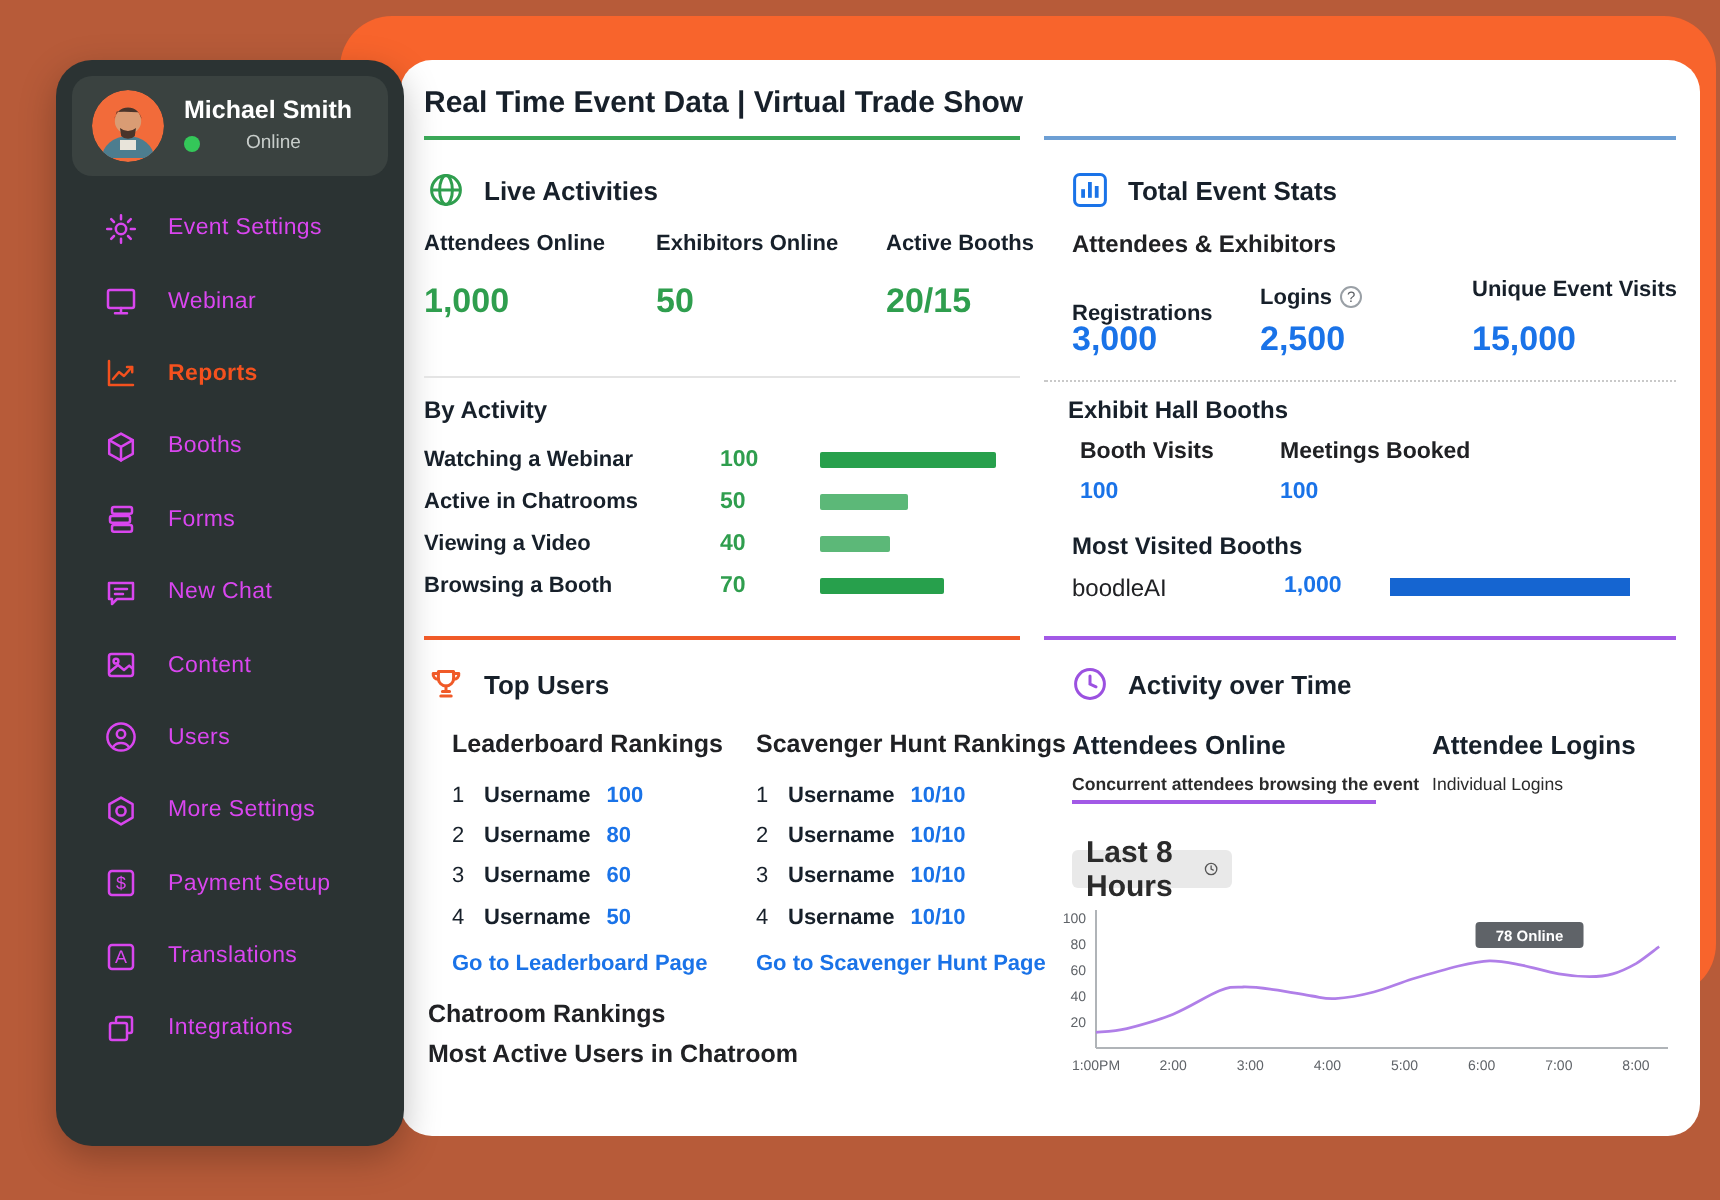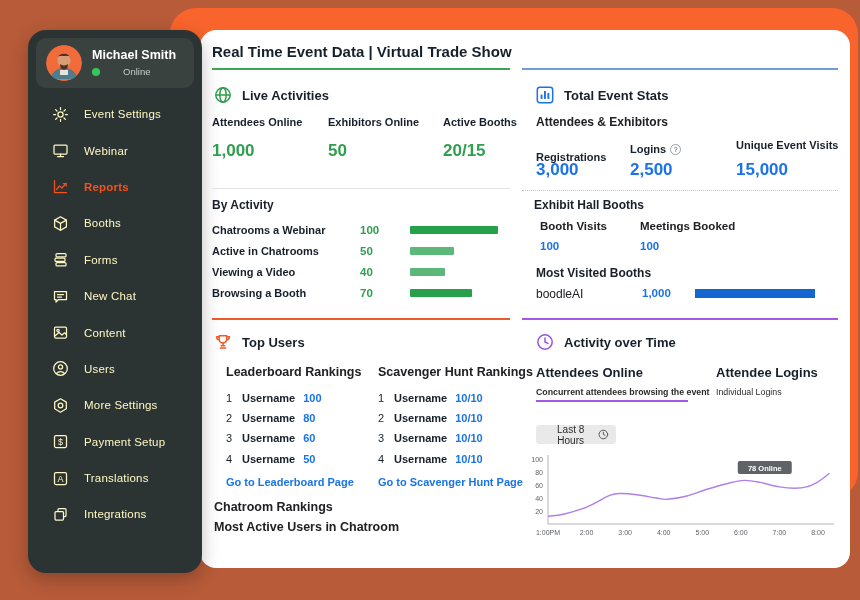--- a/index.html
+++ b/index.html
@@ -16,21 +16,21 @@
 
   
   .sidebar { position:absolute; left:28px; top:30px; width:174px; height:543px; background:#2b3333; border-radius:18px; box-shadow:0 6px 18px rgba(0,0,0,.25); }
   .profile { position:absolute; left:8px; top:8px; right:8px; height:50px; background:#3a4240; border-radius:10px; display:flex; align-items:center; padding:0 10px; gap:10px; }
   .avatar { width:36px; height:36px; border-radius:50%; overflow:hidden; flex:0 0 auto; }
   .profile-name { color:#ffffff; font-size:12.5px; font-weight:bold; line-height:1.1; }
   .profile-status { display:flex; align-items:center; gap:23px; margin-top:4px;text-align:right; }
   .online-dot { width:8px; height:8px; border-radius:50%; background:#34c759; }
   .status-text { color:#c7cdca; font-size:9.5px; }
   .menu { position:absolute; top:66px; left:0; right:0; }
-  .menu-item { height:36.4px; display:flex; align-items:center; gap:15px; padding-left:24px; color:#fef9c3; cursor:pointer; }
+  .menu-item { height:36.4px; display:flex; align-items:center; gap:15px; padding-left:24px; color:#d946ef; cursor:pointer; }
   .menu-item .mi-icon { width:17px; height:17px; display:flex; align-items:center; justify-content:center; }
   .menu-item .mi-label { font-size:11.5px; letter-spacing:.2px; }
   .menu-item.active { color:#f4511e;text-align:center; }
   .menu-item.active .mi-label { font-weight:bold; }
   svg.ic { stroke:currentColor; fill:none; stroke-width:1.25; stroke-linecap:round; stroke-linejoin:round; }
 
   
   .content { position:absolute; left:200px; top:30px; width:650px; height:547px; }
   .page-title { position:absolute; left:12px; top:13px; font-size:15px; font-weight:bold; color:#17202a; }
   .rule { position:absolute; height:2px; top:38px; }
@@ -64,21 +64,21 @@
   .rank-num { color:#17202a; width:8px; }
   .rank-name { font-weight:bold; color:#17202a; }
   .rank-value { color:#1a73e8; font-weight:bold; }
   .go-link { font-size:11px; font-weight:bold; color:#1a73e8; cursor:pointer; }
 
   .tab-title { font-size:13px; font-weight:bold; color:#17202a; }
   .tab-sub { font-size:8.8px; font-weight:bold; color:#2b2b2b; margin-top:7px; }
   .tab-underline { position:absolute; height:2px; background:#a259e6; }
 
   .range-btn { position:absolute; left:336px; top:395px; width:80px; height:19px; background:#e9e9e9; border-radius:3px; display:flex; align-items:center; justify-content:space-between; padding:0 7px; cursor:pointer; }
-  .range-btn span { font-size:10px; font-weight:normal; color:#2b2b2b;text-align:center; }
+  .range-btn span { font-size:15px; font-weight:bold; color:#2b2b2b; }
 
   .booth-bar { position:absolute; height:9px; background:#1565d1; }
 </style>
 </head>
 <body>
 
 <div class="orange-card"></div>
 <div class="white-card"></div>
 
 <nav class="sidebar">
@@ -237,21 +237,21 @@
   <div style="position:absolute; left:128px; top:86px;" class="stat-label">Exhibitors Online</div>
   <div style="position:absolute; left:243px; top:86px;" class="stat-label">Active Booths</div>
   <div style="position:absolute; left:12px; top:111px;" class="stat-value-green">1,000</div>
   <div style="position:absolute; left:128px; top:111px;" class="stat-value-green">50</div>
   <div style="position:absolute; left:243px; top:111px;" class="stat-value-green">20/15</div>
 
   <div class="divider-solid" style="top:158px;"></div>
   <div style="position:absolute; left:12px; top:168px;" class="section-title">By Activity</div>
 
   <div class="activity-row" style="top:192px;">
-    <span class="activity-label">Chatrooms a Webinar</span>
+    <span class="activity-label">Watching a Webinar</span>
     <span class="activity-value">100</span>
     <span class="activity-bar bar-dark" style="width: 88px;"></span>
   </div>
   <div class="activity-row" style="top:213px;">
     <span class="activity-label">Active in Chatrooms</span>
     <span class="activity-value">50</span>
     <span class="activity-bar bar-light" style="width: 44px;"></span>
   </div>
   <div class="activity-row" style="top:234px;">
     <span class="activity-label">Viewing a Video</span>

